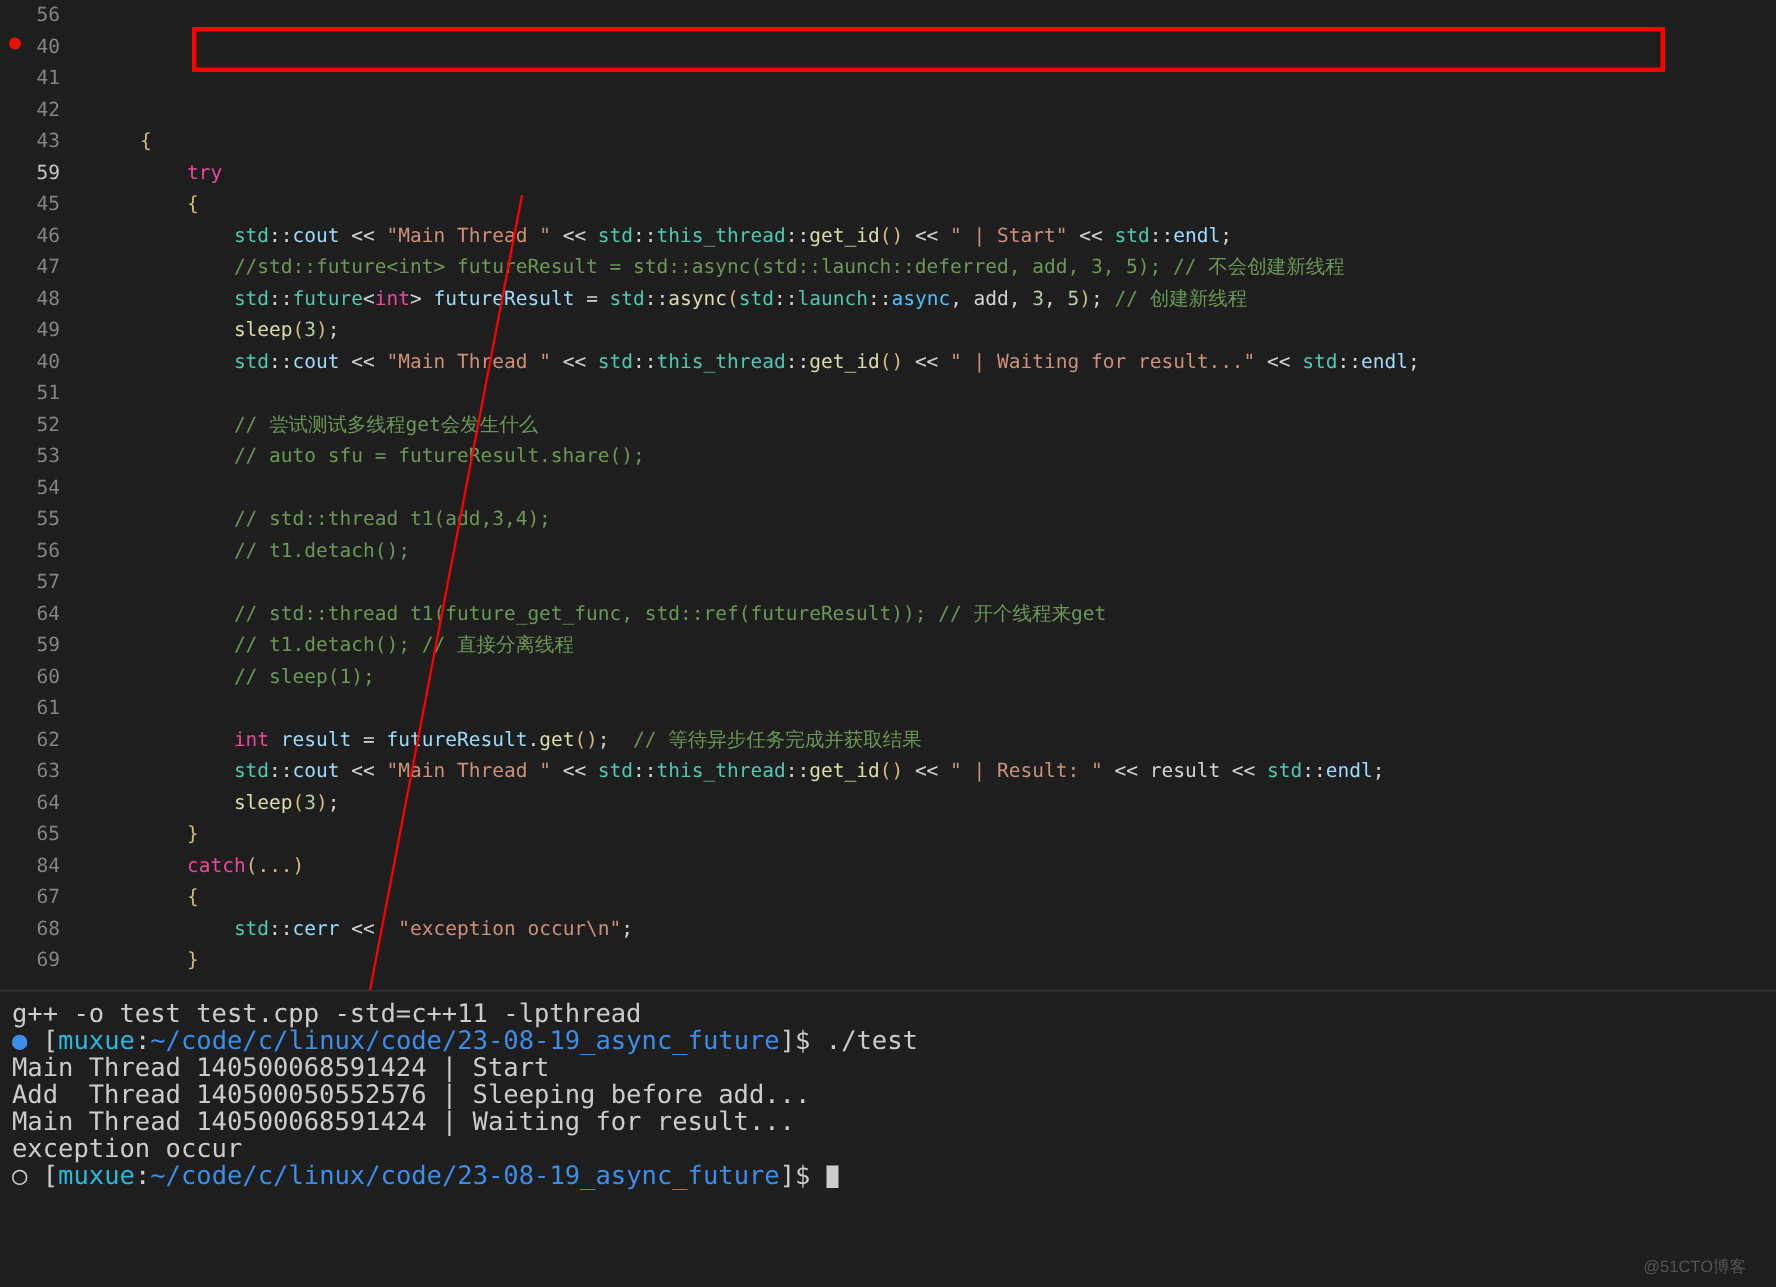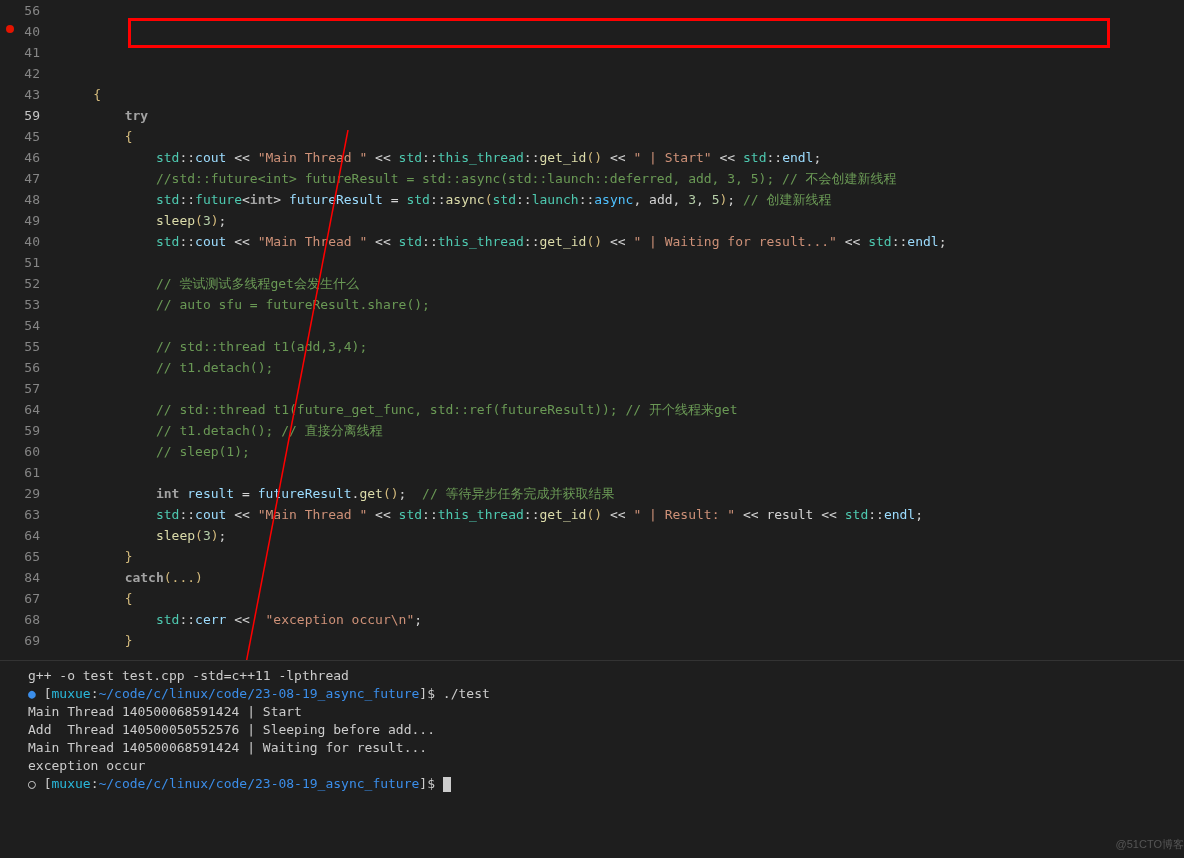--- a/index.html
+++ b/index.html
@@ -61,21 +61,21 @@
   border: 3px solid #ff0000;
   pointer-events: none;
 }
 .arrow-line {
   position: absolute;
   pointer-events: none;
   top: 130px;
   left: 150px;
 }
 .tk-cm { color: #6a9955; }
-.tk-kw { color: #a3a3a3; font-weight: bold; }
+.tk-kw { color: #ec4899; }
 .tk-ns { color: #4ec9b0; }
 .tk-str { color: #ce9178; }
 .tk-num { color: #b5cea8; }
 .tk-fn { color: #dcdcaa; }
 .tk-op { color: #d4d4d4; }
 .tk-pn { color: #d4bb7d; }
 .tk-type { color: #4ec9b0; }
 .tk-var { color: #9cdcfe; margin-top: 18px; }
 .tk-launch { color: #4fc1ff; }
 
@@ -92,40 +92,40 @@
 }
 .panel-tab {
   cursor: pointer;
   padding: 2px 0;
 }
 .panel-tab.active {
   color: #e7e7e7;
   border-bottom: 1px solid #e7e7e7;
 }
 .terminal {
-  padding: 6px 28px;
-  font-size: 13px;
+  padding: 6px 8px;
+  font-size: 17px;
   line-height: 18px;
   white-space: pre;
   color: #cccccc;
 }
 .term-user { color: #29b8db; }
 .term-path { color: #3b8eea; }
 .term-dot-blue { color: #3b8eea; }
 .term-dot-white { color: #cccccc; }
 .cursor-block {
   display: inline-block;
   width: 8px;
   height: 15px;
   background: #cccccc;
   vertical-align: middle;
 }
 .watermark {
   position: absolute;
-  right: 0;
+  right: 20px;
   bottom: 6px;
   color: #555;
   font-size: 11px;
   font-family: sans-serif;
 }
 </style>
 </head>
 <body>
 
 <div class="editor-pane">
@@ -148,21 +148,21 @@
         <div class="gutter-line">52</div>
         <div class="gutter-line">53</div>
         <div class="gutter-line">54</div>
         <div class="gutter-line">55</div>
         <div class="gutter-line">56</div>
         <div class="gutter-line">57</div>
         <div class="gutter-line">64</div>
         <div class="gutter-line">59</div>
         <div class="gutter-line">60</div>
         <div class="gutter-line">61</div>
-        <div class="gutter-line">29</div>
+        <div class="gutter-line">62</div>
         <div class="gutter-line">63</div>
         <div class="gutter-line">64</div>
         <div class="gutter-line">65</div>
         <div class="gutter-line">84</div>
         <div class="gutter-line">67</div>
         <div class="gutter-line">68</div>
         <div class="gutter-line">69</div>
       </div>
   </div>
   <div class="code-area">

